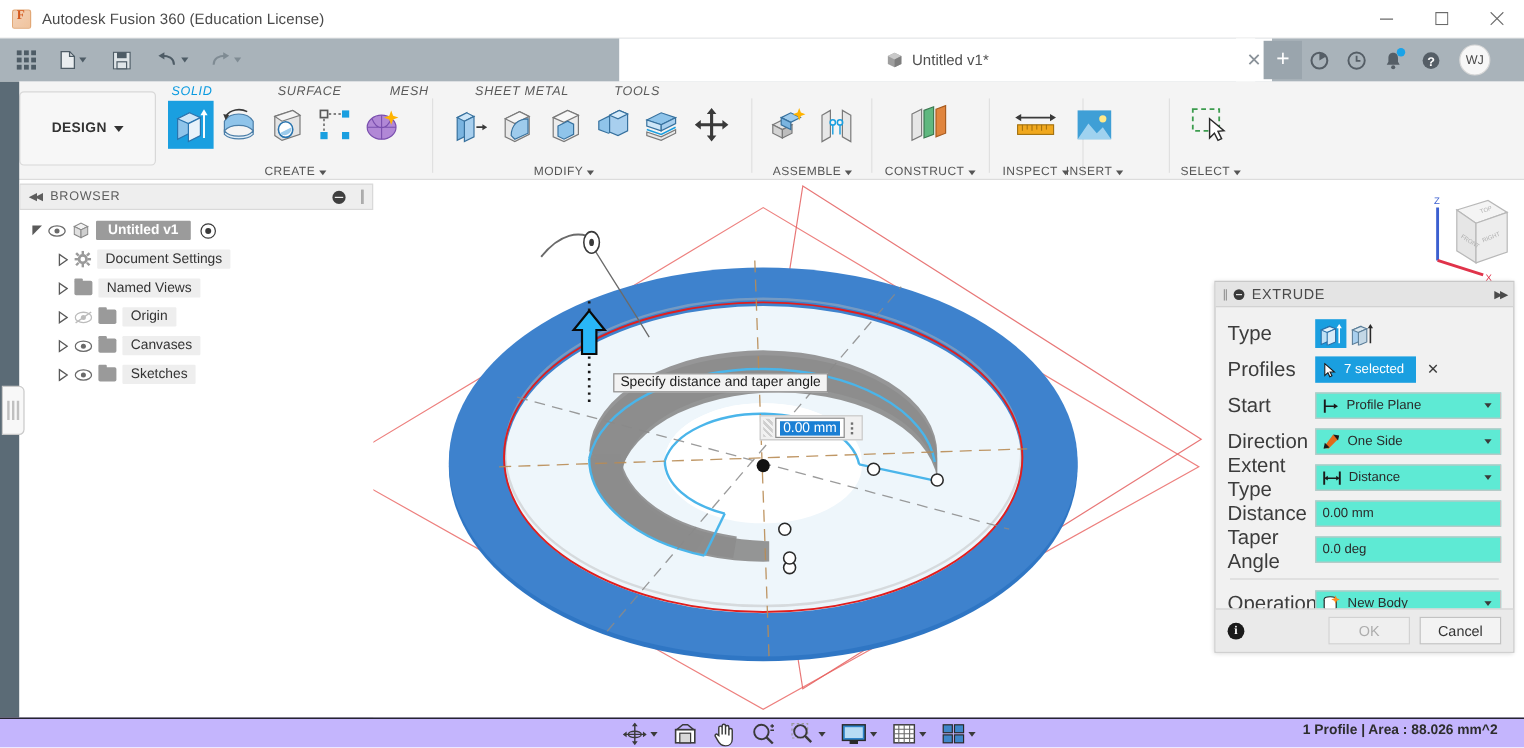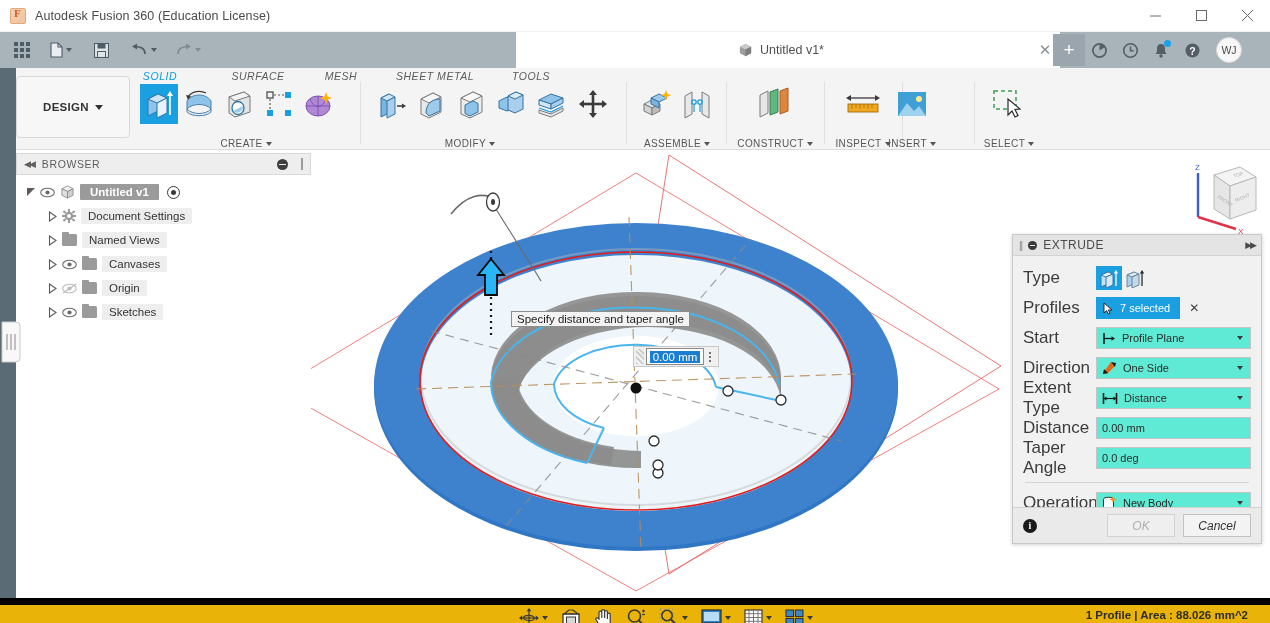--- a/index.html
+++ b/index.html
@@ -203,39 +203,39 @@
     position: absolute; bottom: 0; left: 0; width: 100%; height: 36px;
     background: #eaeaea; border-top: 1px solid #d2d2d2;
     display: flex; align-items: center; padding: 0 10px;
   }
   .info-ic { width: 14px; height: 14px; border-radius: 50%; background: #1a1a1a;
              color: #fff; font-size: 10px; font-weight: bold; font-family:"Liberation Serif",serif;
              display: flex; align-items: center; justify-content: center; }
   .dbtn {
     height: 23px; min-width: 68px; border: 1px solid #c2c2c2; background: #f3f3f3;
     font-size: 12px; display: flex; align-items: center; justify-content: center;
-    margin-left: 8px; color: #333; font-style: italic;
+    margin-left: 8px; color: #333;
   }
   .dbtn.disabled { color: #adadad; background: #efefef; border-color: #d2d2d2; }
 
   
   .comments {
     position: absolute; left: 16px; bottom: 3px; width: 295px; height: 22px;
     background: #eeeeee; border: 1px solid #d9d9d9;
     display: flex; align-items: center; padding: 0 7px;
   }
   .comments .lbl { font-size: 10.5px; color: #5e5e5e; letter-spacing: .6px; }
   .plus-ic { margin-left: auto; width: 11px; height: 11px; border-radius: 50%;
              background: #2a2a2a; position: relative; }
   .plus-ic::before{content:"";position:absolute;left:2px;top:5px;width:7px;height:1.5px;background:#eee;}
   .plus-ic::after{content:"";position:absolute;left:4.8px;top:2px;width:1.5px;height:7px;background:#eee;}
 
   .navbar {
     position: absolute; left: 0; bottom: 0; width: 1270px; height: 25px;
-    background: #eab308; border-top: 7px solid #000000;
+    background: #c4b5fd; border-top: 1px solid #000000;
   }
   .navtools {
     position: absolute; left: 517px; top: 2px; display: flex; align-items: center; gap: 3px;
   }
   .ntool { height: 21px; display: flex; align-items: center; padding: 0 2px; color: #3a3a3a; }
   .ntool .caret { border-top-color: #3a3a3a; }
   .status {
     position: absolute; right: 22px; top: 4px; font-size: 11.5px; color: #2d2d2d; font-weight: bold;
   }
   .leftstrip { position:absolute; left:0; top:68px; width:16px; height:530px; background:#5b6b76; }
@@ -774,43 +774,43 @@
       </div>
 
       <div class="trow" style="padding-left:32px">
         <span class="tri">
           <svg width="9" height="11" viewBox="0 0 9 11">
               <path d="M1.5 1 L8 5.5 L1.5 10 Z" fill="none" stroke="#5a5a5a" stroke-width="1.1"></path>
             </svg>
         </span>
         <span class="eye">
           <svg width="15" height="11" viewBox="0 0 15 11">
-              <ellipse cx="7.5" cy="5.5" rx="6.8" ry="4.3" fill="none" stroke="#6a6a6a" stroke-width="1.1"></ellipse>
-              <circle cx="7.5" cy="5.5" r="2.1" fill="#6a6a6a"></circle>
+              <ellipse cx="7.5" cy="5.5" rx="6.8" ry="4.3" fill="none" stroke="#bcbcbc" stroke-width="1.1"></ellipse>
+              <circle cx="7.5" cy="5.5" r="2.1" fill="#bcbcbc"></circle>
+              <line x1="1" y1="10" x2="14" y2="1" stroke="#bcbcbc" stroke-width="1.2"></line>
             </svg>
         </span>
         <span class="folder"></span>
-        <span class="tlabel">Canvases</span>
+        <span class="tlabel">Origin</span>
       </div>
 
       <div class="trow" style="padding-left:32px">
         <span class="tri">
           <svg width="9" height="11" viewBox="0 0 9 11">
               <path d="M1.5 1 L8 5.5 L1.5 10 Z" fill="none" stroke="#5a5a5a" stroke-width="1.1"></path>
             </svg>
         </span>
         <span class="eye">
           <svg width="15" height="11" viewBox="0 0 15 11">
-              <ellipse cx="7.5" cy="5.5" rx="6.8" ry="4.3" fill="none" stroke="#bcbcbc" stroke-width="1.1"></ellipse>
-              <circle cx="7.5" cy="5.5" r="2.1" fill="#bcbcbc"></circle>
-              <line x1="1" y1="10" x2="14" y2="1" stroke="#bcbcbc" stroke-width="1.2"></line>
+              <ellipse cx="7.5" cy="5.5" rx="6.8" ry="4.3" fill="none" stroke="#6a6a6a" stroke-width="1.1"></ellipse>
+              <circle cx="7.5" cy="5.5" r="2.1" fill="#6a6a6a"></circle>
             </svg>
         </span>
         <span class="folder"></span>
-        <span class="tlabel">Origin</span>
+        <span class="tlabel">Canvases</span>
       </div>
 
       <div class="trow" style="padding-left:32px">
         <span class="tri">
           <svg width="9" height="11" viewBox="0 0 9 11">
               <path d="M1.5 1 L8 5.5 L1.5 10 Z" fill="none" stroke="#5a5a5a" stroke-width="1.1"></path>
             </svg>
         </span>
         <span class="eye">
           <svg width="15" height="11" viewBox="0 0 15 11">

